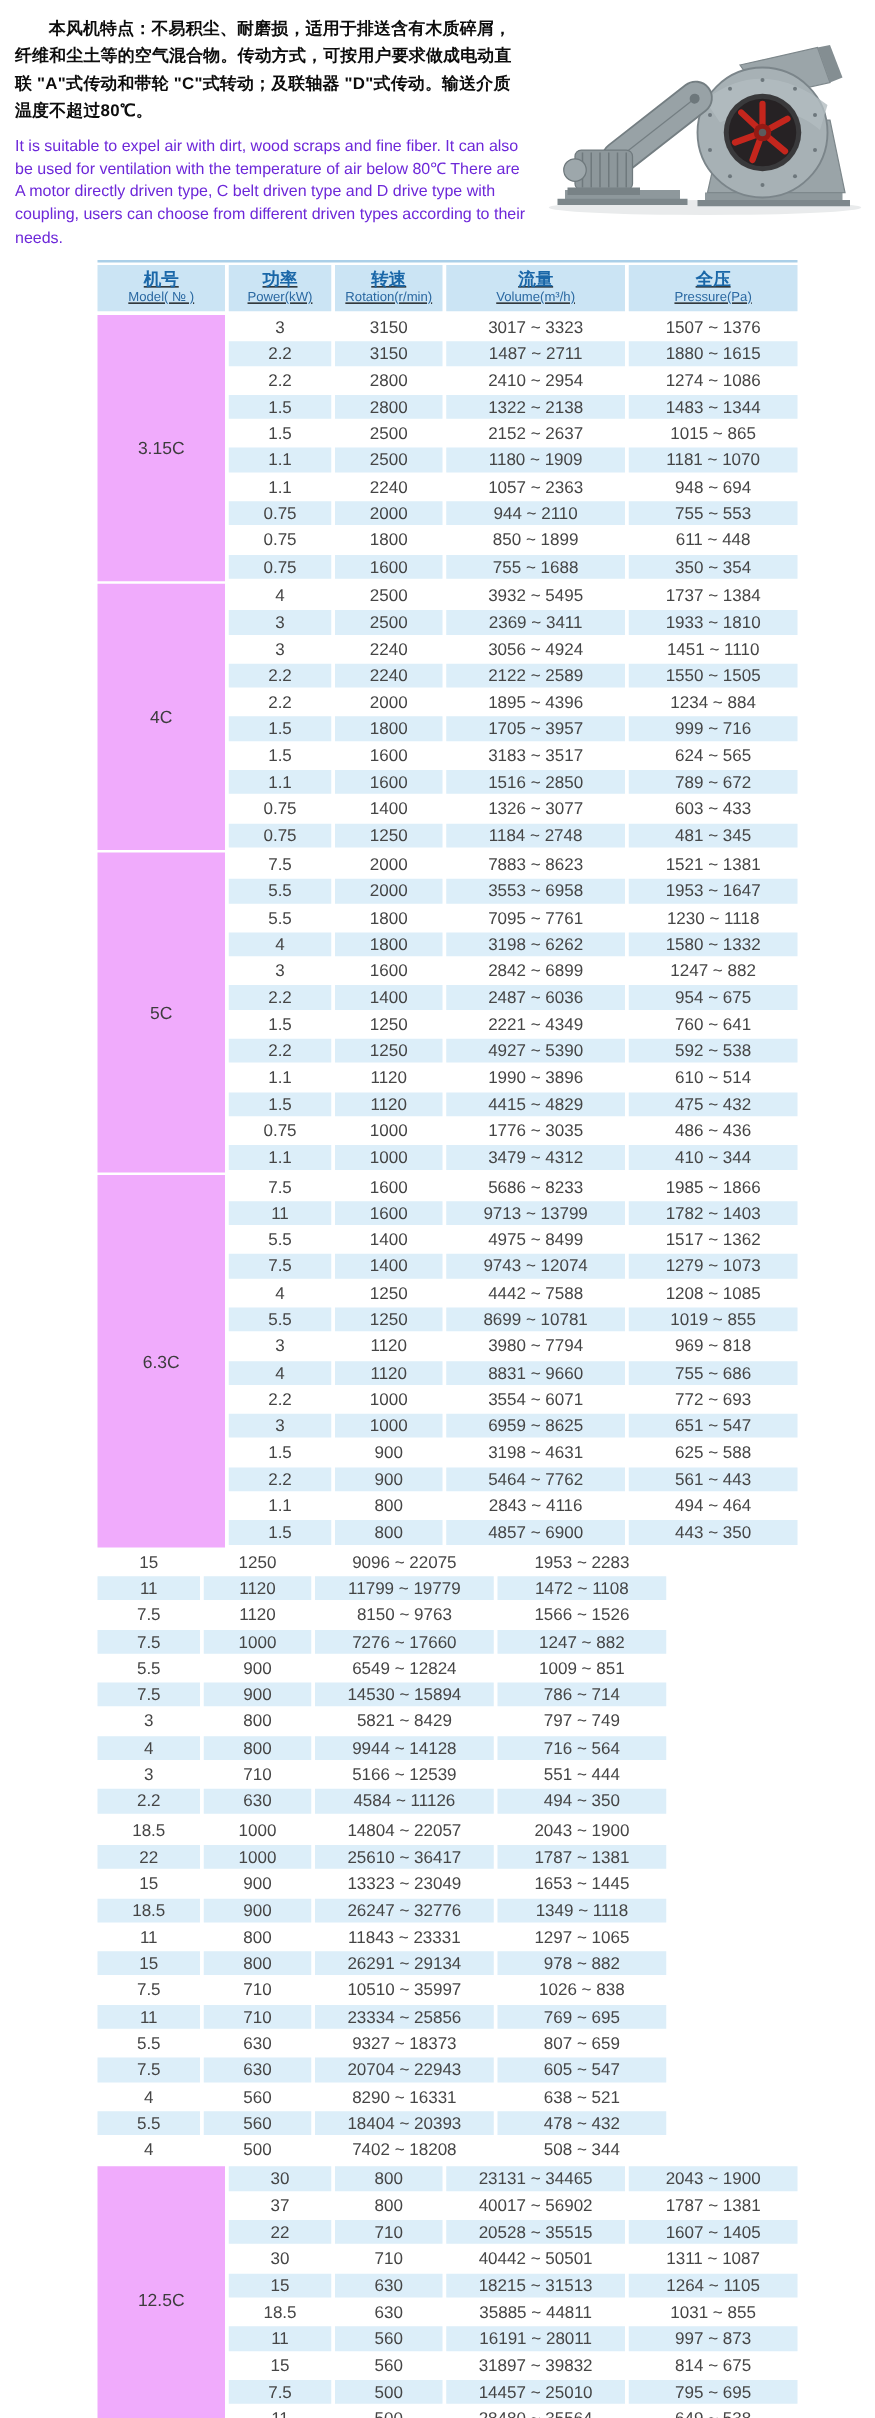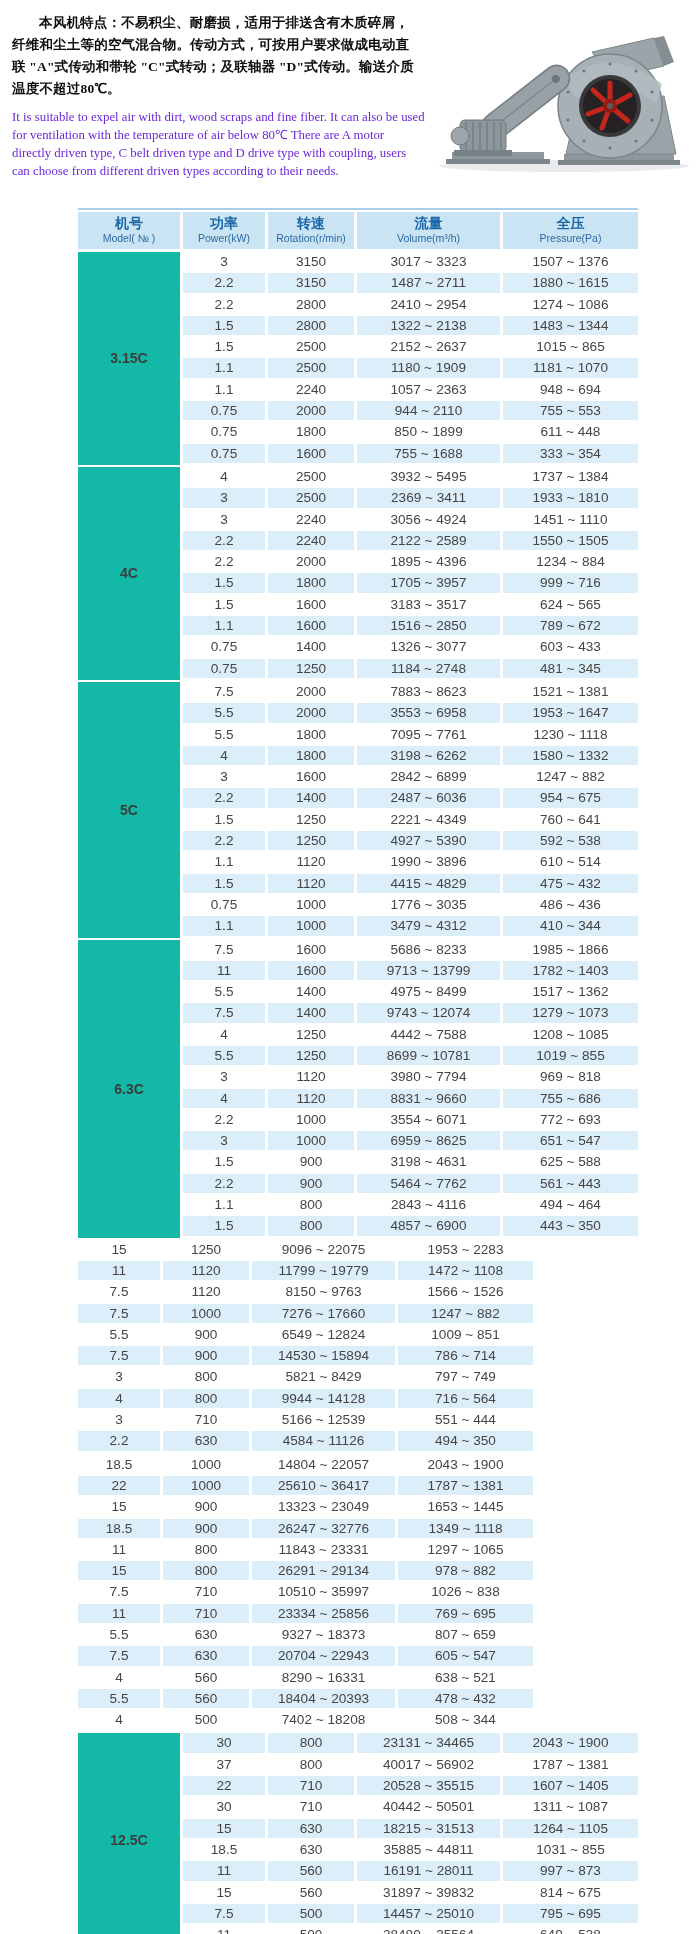--- a/index.html
+++ b/index.html
@@ -3,52 +3,52 @@
 <meta charset="utf-8">
 <style>
   * { margin:0; padding:0; box-sizing:border-box; }
   html,body { background:#ffffff; }
   body {
     width:700px; min-height:1934px; margin:0 auto;
     font-family:"Liberation Sans", sans-serif;
     position:relative;
   }
   
-  .top-area { position:relative; height:208px; width:700px;font-family:Liberation Serif, serif; }
+  .top-area { position:relative; height:208px; width:700px; }
   .intro-zh {
     position:absolute; left:12px; top:12px; width:408px;
     font-size:13.5px; font-weight:bold; color:#0d0d0d;
     line-height:1.62; text-indent:2em; letter-spacing:0.2px;
   }
   .intro-en {
     position:absolute; left:12px; top:108px; width:414px;
     font-size:12.8px; color:#6d28d9; line-height:1.42;
   }
   .fan-wrap { position:absolute; right:4px; top:26px; width:282px; height:148px; }
   
   .spec-table { width:560px; margin-left:78px; }
   .top-rule { height:2px; background:#aacfe8; margin-bottom:2px; }
-  .thead { display:flex; margin-bottom:3px; }
+  .thead { display:flex; margin-bottom:3px;text-decoration:underline; }
   .th {
     background:#cbe4f4; text-align:center; padding:3px 0 4px 0;
     margin-right:3px; height:37px;
   }
   .th:last-child { margin-right:0; }
   .th .zh { font-size:14px; font-weight:bold; color:#1a67a8; line-height:17px; display:block; }
   .th .en { font-size:10.5px; color:#2b69a2; line-height:13px; display:block; }
   .c-model   { width:102px; }
   .c-power   { width:82px;  }
   .c-rot     { width:86px;  }
   .c-vol     { width:143px; }
   .c-press   { width:135px; }
   .section { display:flex; margin-bottom:2px; }
   .model-cell {
-    width:102px; margin-right:3px; background:#14b8a6;
+    width:102px; margin-right:3px; background:#f0abfc;
     display:flex; align-items:center; justify-content:center;
-    font-size:14px; color:#3c3c3c;font-weight:bold;
+    font-size:14px; color:#3c3c3c;
   }
   .rows { display:flex; flex-direction:column; width:455px; }
   .row { display:flex; height:19.3px; margin-bottom:2px; }
   .cell {
     text-align:center; line-height:19.3px; font-size:13.6px; color:#454545;
     margin-right:3px; background:#ffffff; white-space:nowrap; overflow:hidden;
   }
   .cell:last-child { margin-right:0; }
   .row.alt .cell { background:#dceef9; }
 </style>
@@ -209,21 +209,21 @@
           <div class="row">
             <div class="cell c-power">0.75</div>
             <div class="cell c-rot">1800</div>
             <div class="cell c-vol">850 ~ 1899</div>
             <div class="cell c-press">611 ~ 448</div>
           </div>
           <div class="row alt">
             <div class="cell c-power">0.75</div>
             <div class="cell c-rot">1600</div>
             <div class="cell c-vol">755 ~ 1688</div>
-            <div class="cell c-press">333 ~ 354</div>
+            <div class="cell c-press">350 ~ 354</div>
           </div>
         </div>
       </div>
       <div class="section">
         <div class="model-cell">4C</div>
         <div class="rows">
           <div class="row">
             <div class="cell c-power">4</div>
             <div class="cell c-rot">2500</div>
             <div class="cell c-vol">3932 ~ 5495</div>

